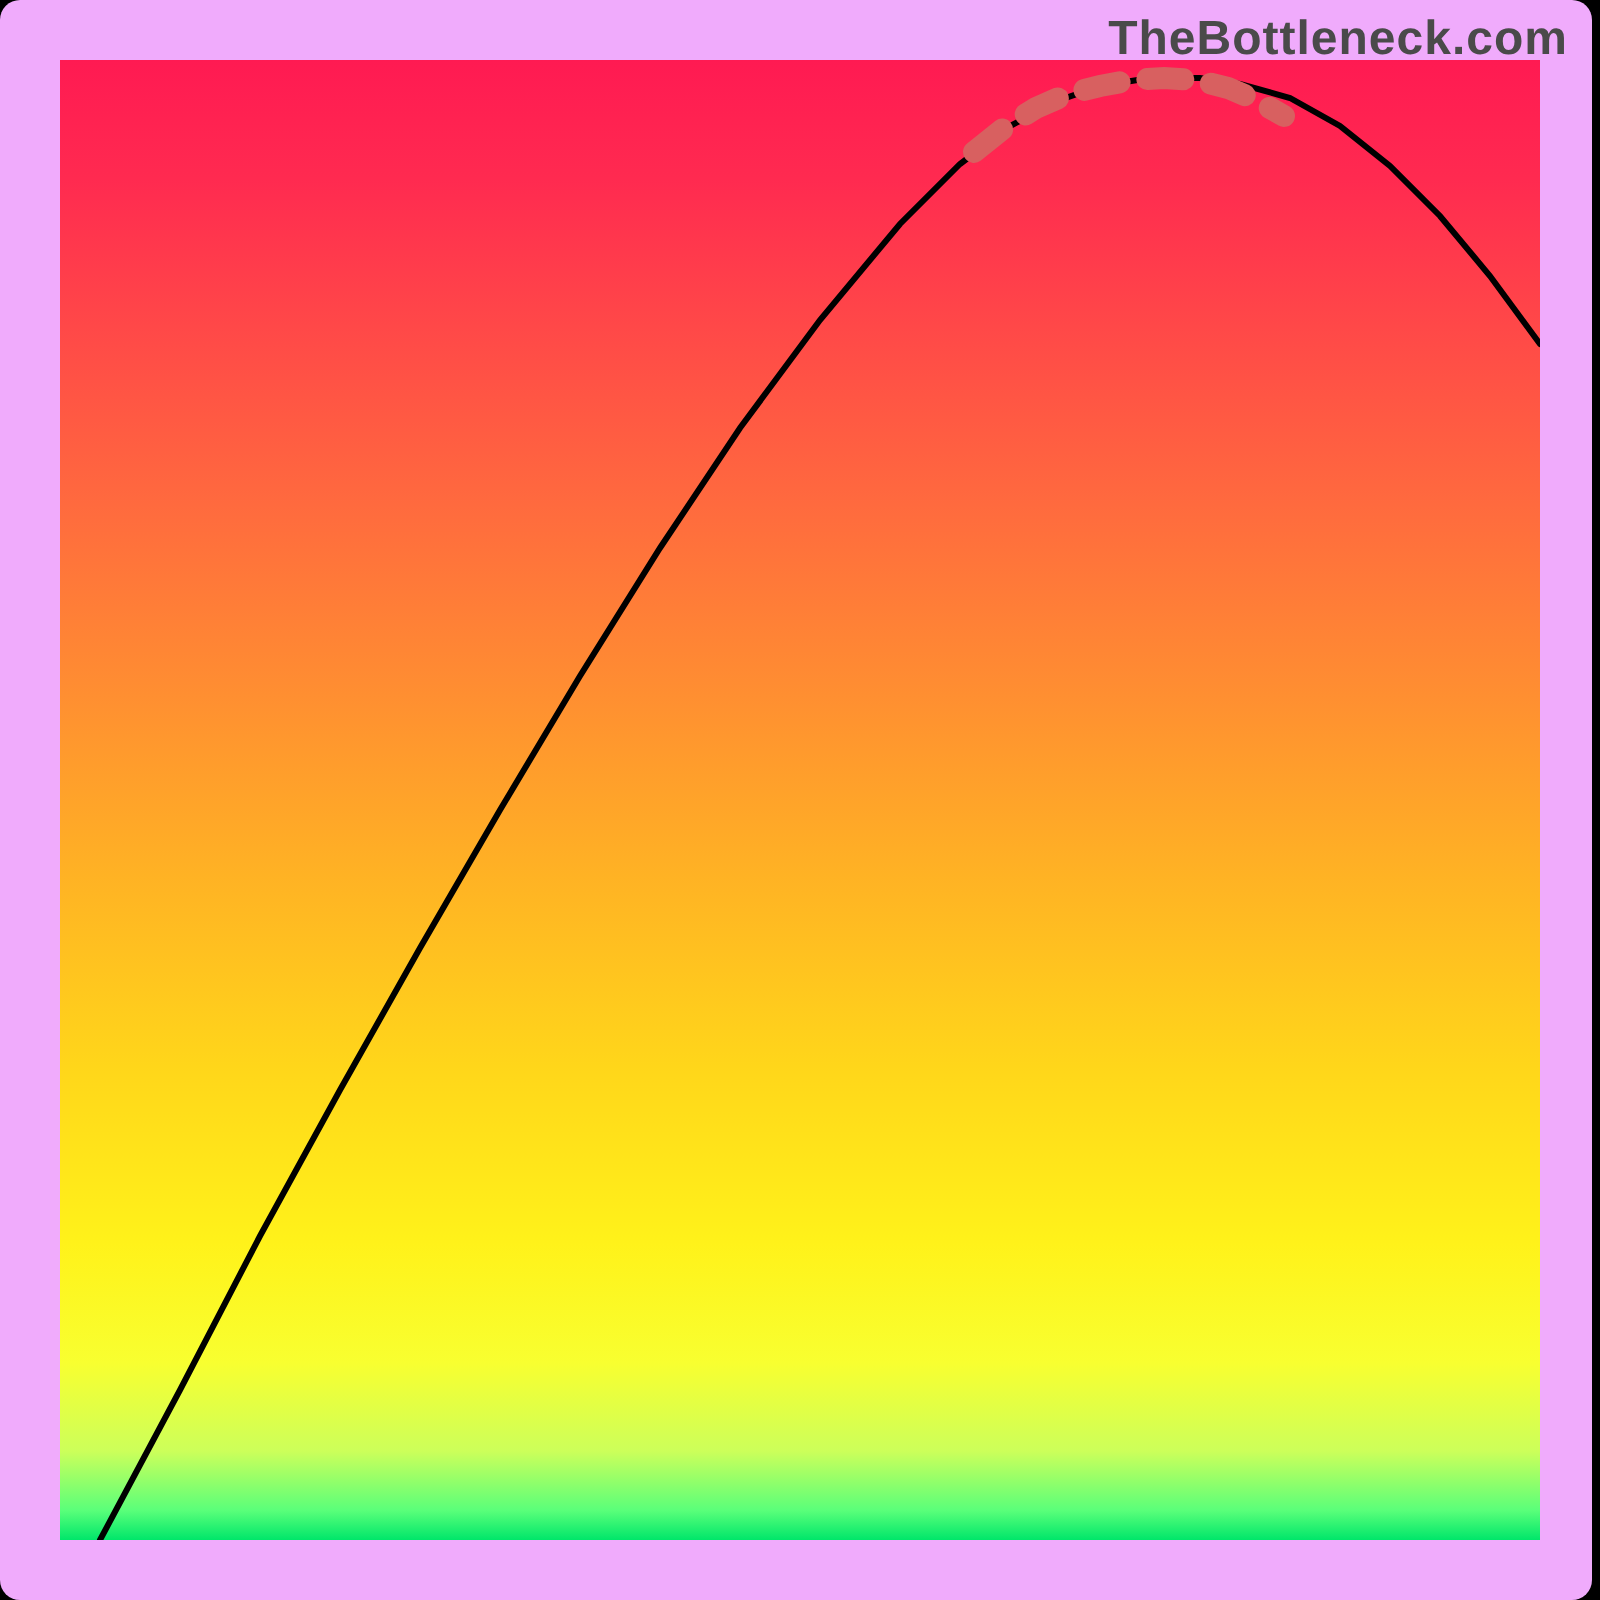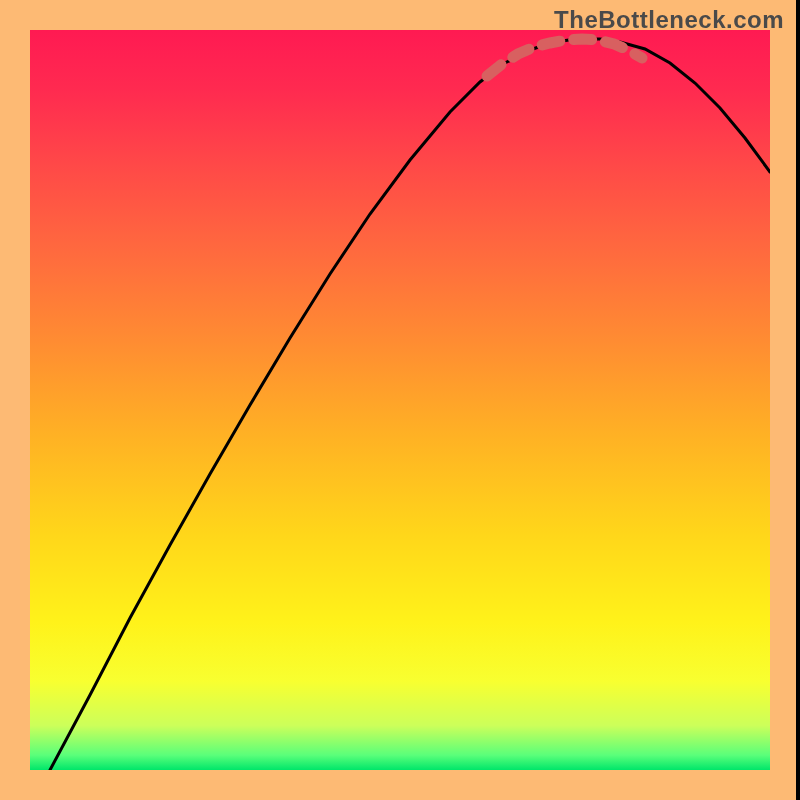--- a/index.html
+++ b/index.html
@@ -1,21 +1,22 @@
 <!DOCTYPE html>
 <html><head>
 <meta charset="utf-8">
 <style>
   * { margin: 0; padding: 0; box-sizing: border-box; }
   html, body { width: 800px; height: 800px; overflow: hidden; background: #000; }
   .frame {
     position: relative;
     width: 796px;
     height: 800px;
-    background: #fdba74;
+    background: #f0abfc;
+    border-radius: 10px;
   }
   .watermark {
     position: absolute;
     top: 6px;
     right: 12px;
     color: #4a4a4a;
     font-family: Arial, Helvetica, sans-serif;
     font-size: 24px;
     font-weight: bold;
     letter-spacing: 0.5px;

